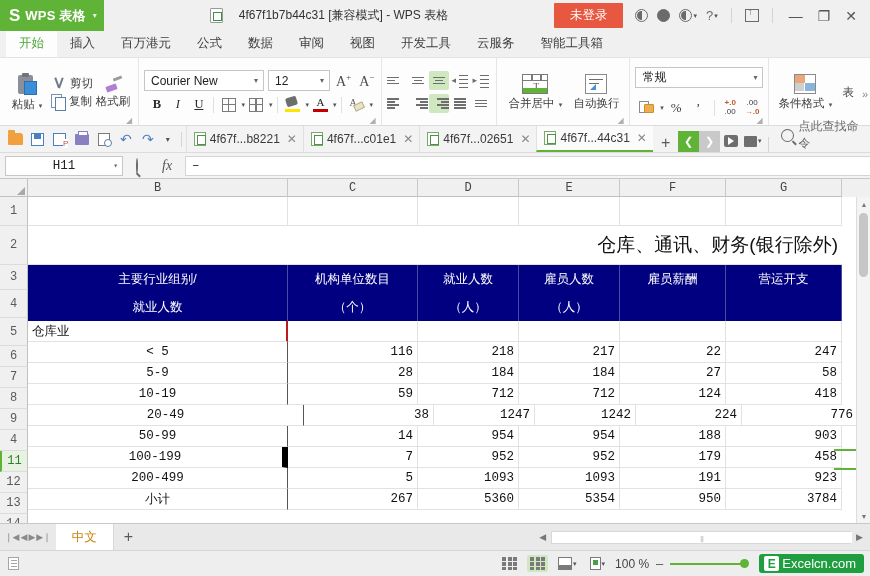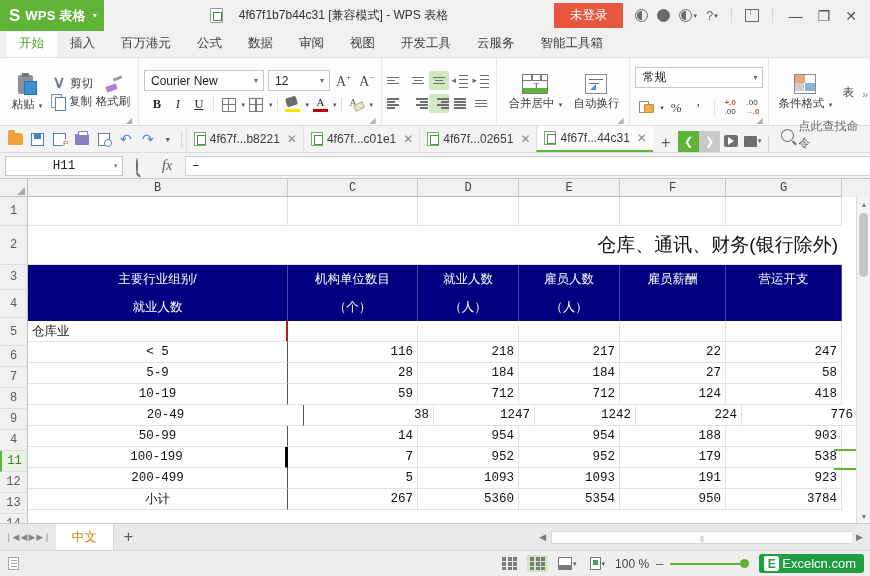--- a/index.html
+++ b/index.html
@@ -773,26 +773,26 @@
         </div>
         <div class="cellrow" style="height:21px">
           <div class="cell ctr" style="width:260px; border-right:1px solid #555">50-99</div>
           <div class="cell num" style="width:130px">14</div>
           <div class="cell num" style="width:101px">954</div>
           <div class="cell num" style="width:101px">954</div>
           <div class="cell num" style="width:106px">188</div>
           <div class="cell num" style="width:116px">903</div>
         </div>
         <div class="cellrow" style="height:21px">
-          <div class="cell ctr" style="width:260px; border-right:3px solid #000000">100-199</div>
+          <div class="cell ctr" style="width:260px; border-right:6px solid #000000">100-199</div>
           <div class="cell num" style="width:130px">7</div>
           <div class="cell num" style="width:101px">952</div>
           <div class="cell num" style="width:101px">952</div>
           <div class="cell num" style="width:106px">179</div>
-          <div class="cell num" style="width:116px">538</div>
+          <div class="cell num" style="width:116px">458</div>
         </div>
         <div class="cellrow" style="height:21px">
           <div class="cell ctr" style="width:260px; border-right:1px solid #555">200-499</div>
           <div class="cell num" style="width:130px">5</div>
           <div class="cell num" style="width:101px">1093</div>
           <div class="cell num" style="width:101px">1093</div>
           <div class="cell num" style="width:106px">191</div>
           <div class="cell num" style="width:116px">923</div>
         </div>
         <div class="cellrow" style="height:21px">

